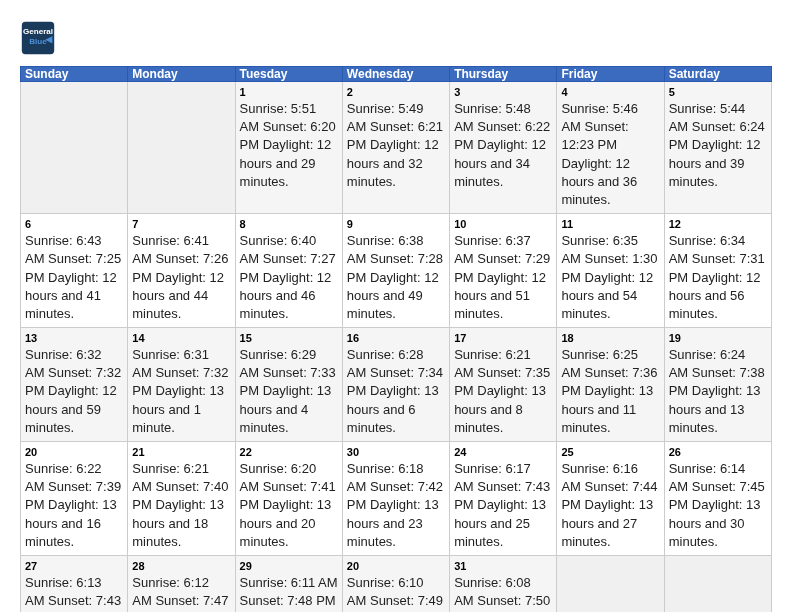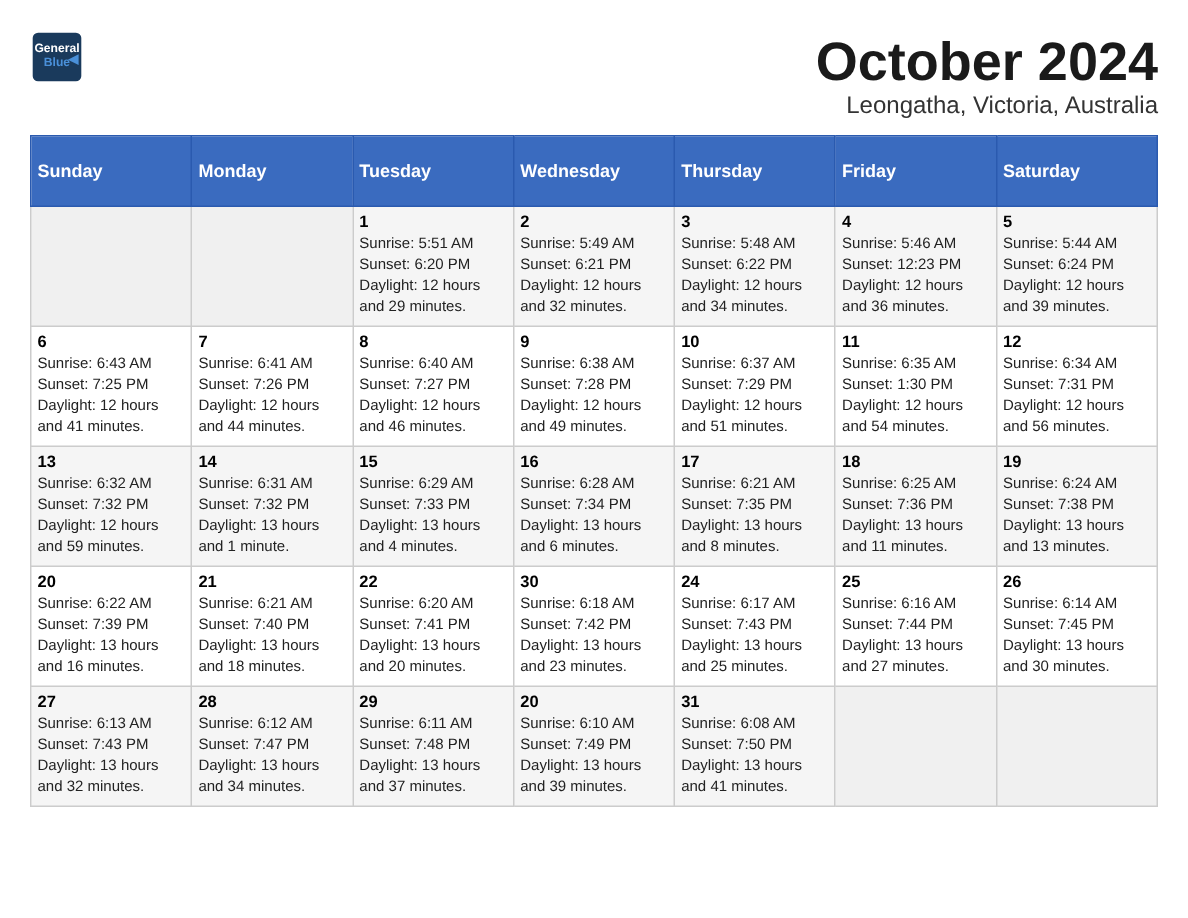--- a/index.html
+++ b/index.html
@@ -39,21 +39,21 @@
       color: #333;
     }
     table {
       width: 100%;
       border-collapse: collapse;
       font-size: 10px;
     }
     thead th {
       background-color: #3a6bbf;
       color: #fff;
-      padding: 16px 4px;
+      padding: 0 4px;
       text-align: left;
       font-size: 12px;
       font-weight: bold;
       border: 1px solid #2a5aaf;
     }
     tbody td {
       border: 1px solid #ccc;
       vertical-align: top;
       padding: 4px;
       height: 80px;
@@ -66,44 +66,40 @@
     tbody tr:nth-child(even) td {
       background: #fff;
     }
     .day-number {
       font-weight: bold;
       font-size: 11px;
       display: block;
       margin-bottom: 2px;
     }
     .day-info {
-      font-size: 10px;
+      font-size: 13px;
       color: #222;
       line-height: 1.4;
     }
     .empty-cell {
       background: #f0f0f0 !important;
     }
   </style>
 </head>
 <body>
 
 <div class="header">
   <div class="logo">
     <svg class="logo-icon" viewBox="0 0 40 40">
       <rect x="2" y="2" width="36" height="36" rx="4" fill="#1a3a5c"></rect>
       <text x="20" y="16" text-anchor="middle" fill="white" font-size="9" font-weight="bold" font-family="Arial">General</text>
       <text x="20" y="27" text-anchor="middle" fill="#4a90d9" font-size="9" font-weight="bold" font-family="Arial">Blue</text>
       <polygon points="28,22 36,18 36,26" fill="#4a90d9"></polygon>
     </svg>
   </div>
-  <div class="title-block">
-    <div class="month-title">October 2024</div>
-    <div class="subtitle">Leongatha, Victoria, Australia</div>
-  </div>
 </div>
 
 <table>
   <thead>
     <tr id="days-header">
         <th>Sunday</th>
         <th>Monday</th>
         <th>Tuesday</th>
         <th>Wednesday</th>
         <th>Thursday</th>

